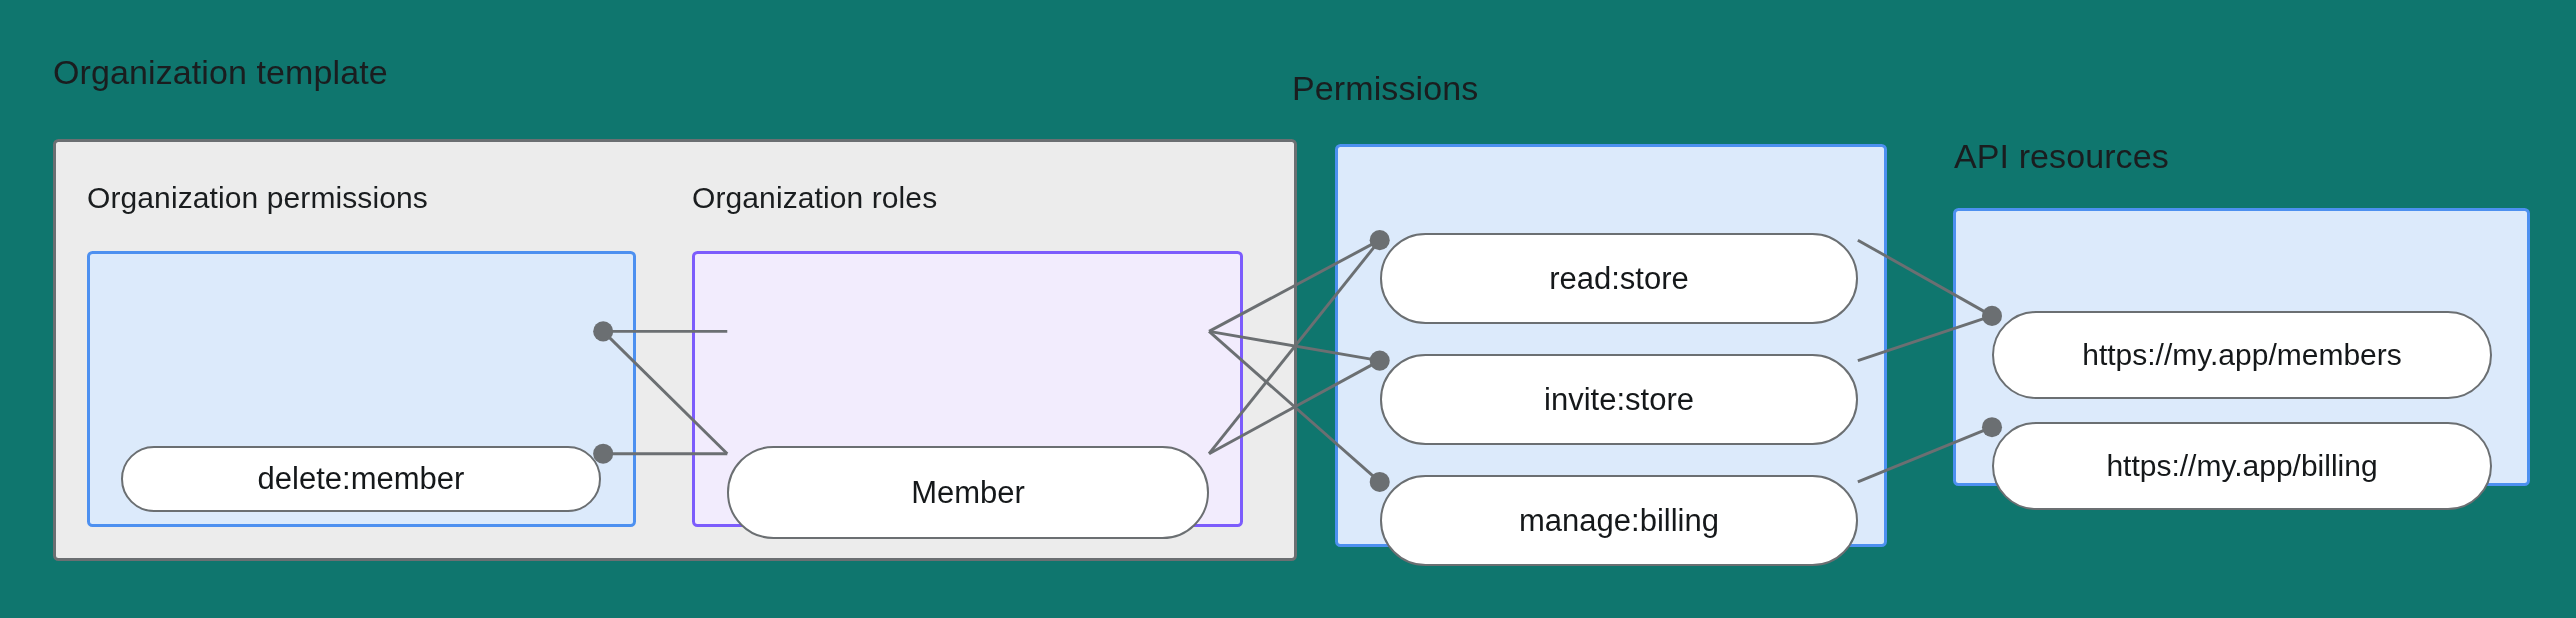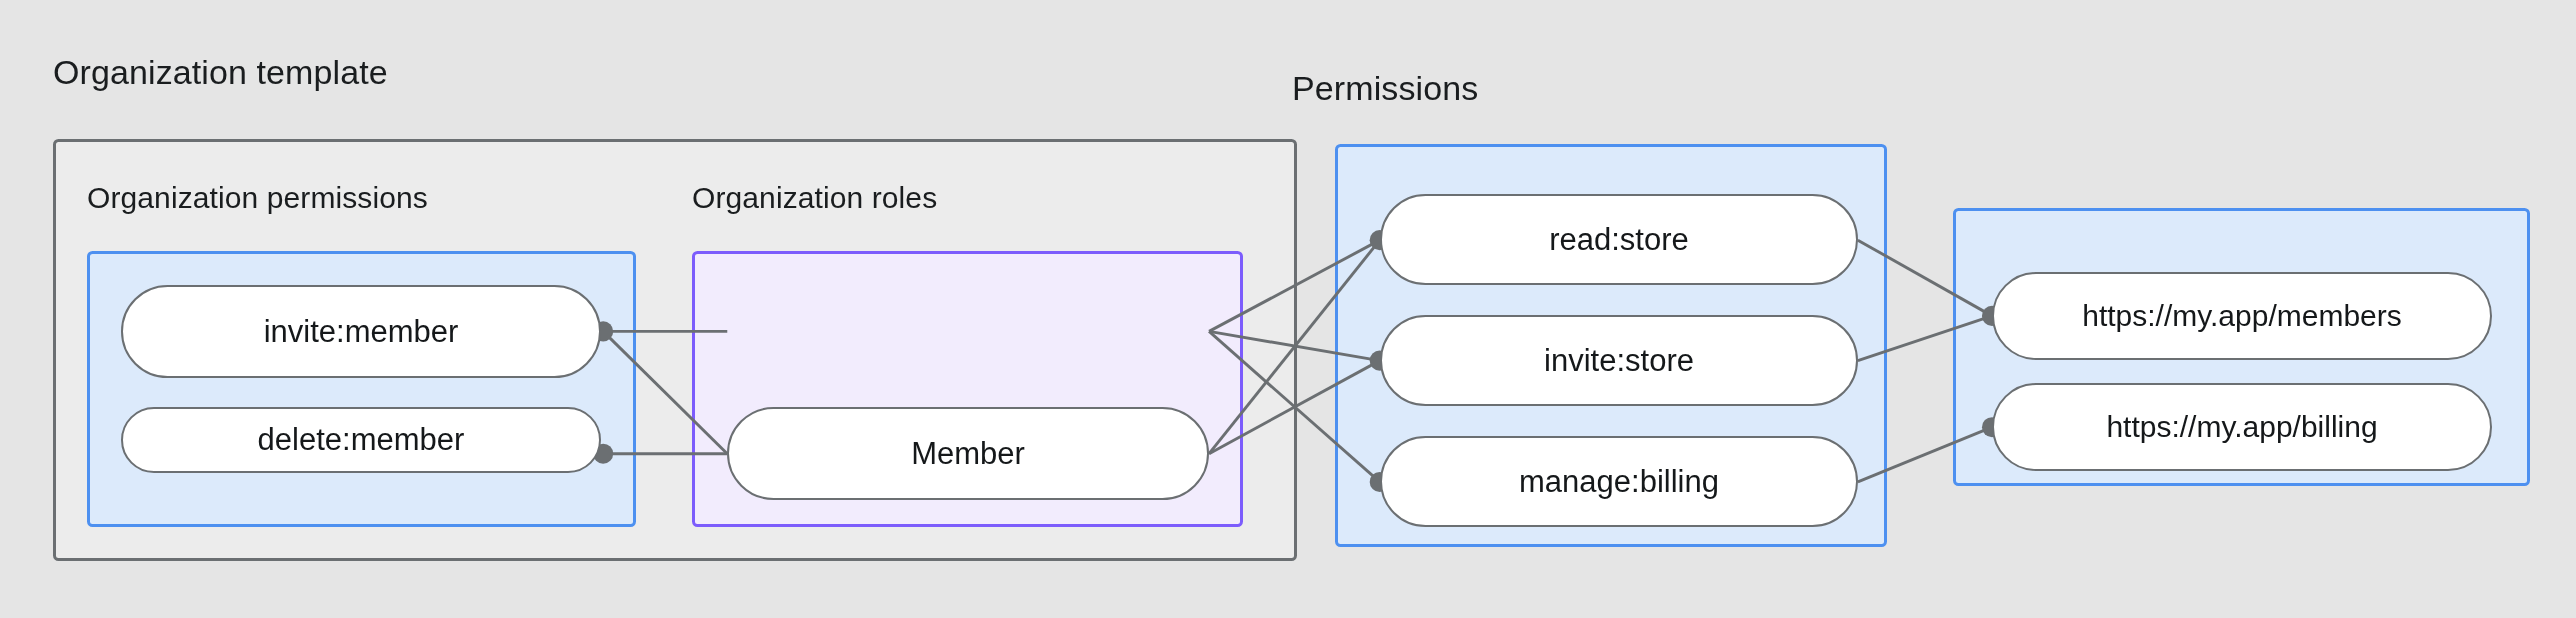--- a/index.html
+++ b/index.html
@@ -9,21 +9,21 @@
     background: #f6f8f8;
   }
   body {
     font-family: "Liberation Sans", sans-serif;
     -webkit-font-smoothing: antialiased;
   }
   #canvas {
     position: relative;
     width: 2576px;
     height: 619px;
-    background: #e5e5e5;
+    background: #0f766e;
     overflow: hidden;
   }
 
   
   .group-label {
     position: absolute;
     color: #1a1d1f;
     font-weight: 400;
     white-space: nowrap;
     letter-spacing: 0.1px;
@@ -52,20 +52,21 @@
     box-sizing: border-box;
     background: #ffffff;
     border: 2.7px solid #6b6f72;
     border-radius: 47px;
     display: flex;
     align-items: center;
     justify-content: center;
     color: #15181a;
     white-space: nowrap;
     z-index: 6;
+    margin-top: 39px;
   }
   .node-label {
     pointer-events: none;
   }
 
   
   #edges {
     position: absolute;
     left: 0;
     top: 0;
@@ -89,23 +90,20 @@
 <div id="canvas">
 
   <div class="group-label" style="left:53px; top:53px; font-size:34px;">Organization template</div>
 
   <div class="box box-outer-gray" style="left:53px; top:139px; width:1244px; height:422px;"></div>
 
   <div class="group-label" style="left:87px; top:181px; font-size:30px;text-align:center;">Organization permissions</div>
 
   <div class="box box-blue" style="left:87px; top:251px; width:549px; height:276px;"></div>
 
-  <div class="node" style="left:121px; top:285px; width:480px; height:93px; font-size:31px;">
-    <span class="node-label">invite:member</span>
-  </div>
 
   <div class="node" style="left:121px; top:407px; width:480px; height:66px; font-size:31px;">
     <span class="node-label">delete:member</span>
   </div>
 
   <div class="group-label" style="left:692px; top:181px; font-size:30px;">Organization roles</div>
 
   <div class="box box-purple" style="left:692px; top:251px; width:551px; height:276px;"></div>
 
 
@@ -122,20 +120,21 @@
   </div>
 
   <div class="node" style="left:1380px; top:315px; width:478px; height:91px; font-size:31px;">
     <span class="node-label">invite:store</span>
   </div>
 
   <div class="node" style="left:1380px; top:436px; width:478px; height:91px; font-size:31px;">
     <span class="node-label">manage:billing</span>
   </div>
 
+  <div class="group-label" style="left:1954px; top:137px; font-size:34px;">API resources</div>
 
   <div class="box box-blue" style="left:1953px; top:208px; width:577px; height:278px;"></div>
 
   <div class="node" style="left:1992px; top:272px; width:500px; height:88px; font-size:30px;">
     <span class="node-label">https://my.app/members</span>
   </div>
 
   <div class="node" style="left:1992px; top:383px; width:500px; height:88px; font-size:30px;">
     <span class="node-label">https://my.app/billing</span>
   </div>

